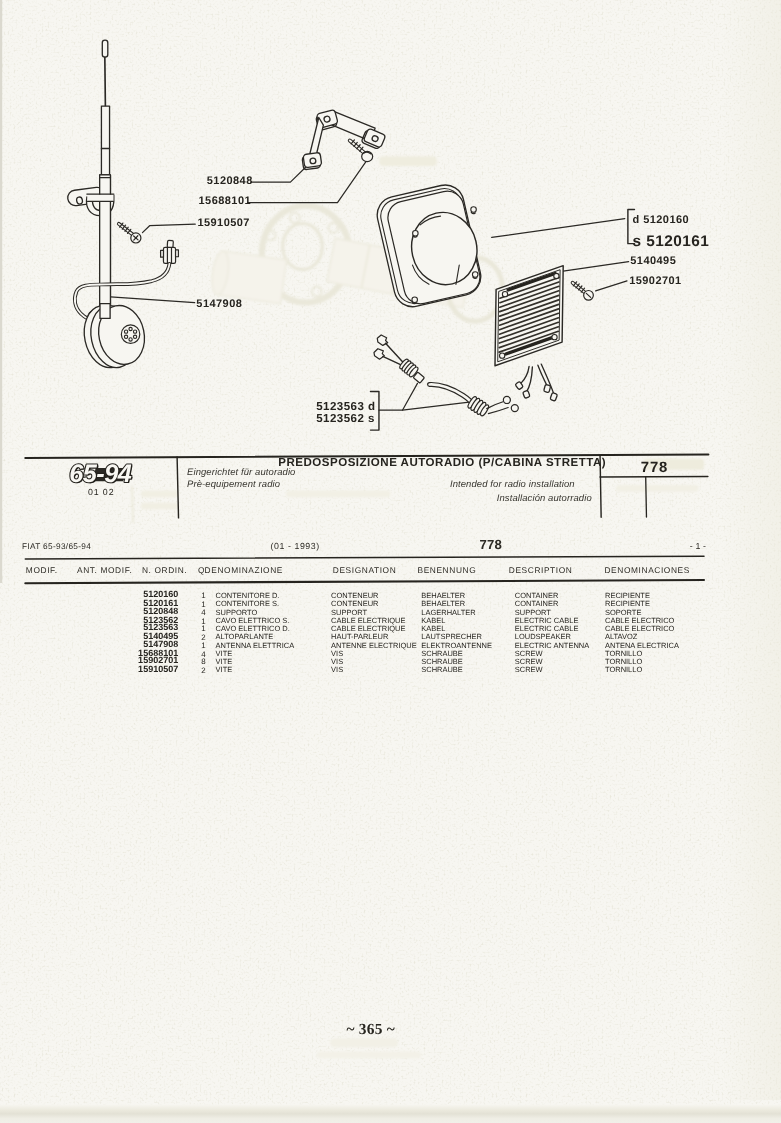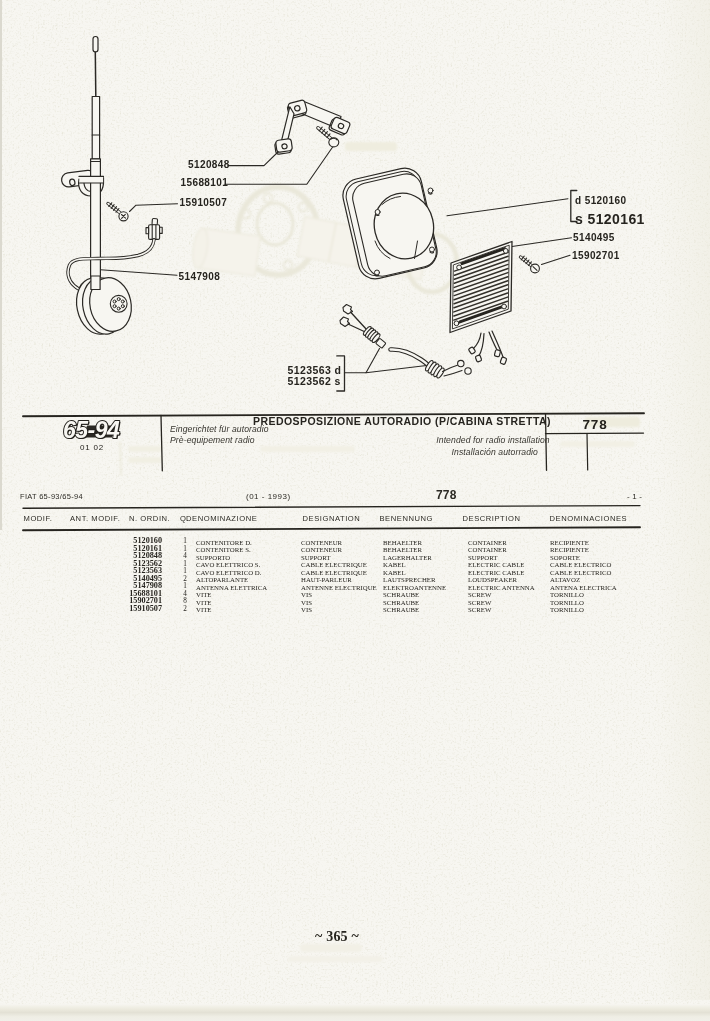--- a/index.html
+++ b/index.html
@@ -22,21 +22,21 @@
     font-size:10.5px;font-weight:bold;color:#26241f;letter-spacing:.45px;}
   .sub{position:absolute;z-index:6;font-style:italic;font-size:8.6px;color:#36342e;letter-spacing:.1px;white-space:nowrap;}
   #n778{position:absolute;left:545px;top:417px;width:100px;text-align:center;z-index:6;
     font-size:13.5px;font-weight:bold;color:#24221d;letter-spacing:.8px;}
   
   
   .fl{position:absolute;z-index:6;font-size:7px;color:#2c2a24;letter-spacing:.15px;}
   
   .ch{position:absolute;z-index:6;font-size:7.6px;color:#2c2a24;letter-spacing:.55px;}
   
-  .tcol{position:absolute;z-index:6;font-size:6.8px;color:#26241f;line-height:7.5px;letter-spacing:0;white-space:pre;font-family:Liberation Serif, serif;}
+  .tcol{position:absolute;z-index:6;font-size:6.8px;color:#26241f;line-height:7.5px;letter-spacing:0;white-space:pre;}
   .num{font-weight:bold;text-align:right;}
   #pageno{position:absolute;left:297px;top:928.5px;width:80px;text-align:center;z-index:6;
     font-family:"Liberation Serif",serif;font-size:14px;font-weight:bold;color:#27251f;letter-spacing:.2px;}
 </style>
 </head>
 <body>
 <svg id="dither" width="710" height="1021">
 <defs>
       <filter id="pnoise" x="0" y="0" width="100%" height="100%">
  <feTurbulence type="fractalNoise" baseFrequency="0.55" numOctaves="2" seed="11" result="n"></feTurbulence>
@@ -329,21 +329,21 @@
 <svg class="abs" style="left:55px;top:413px;z-index:6;" width="80" height="32" viewBox="0 0 80 32">
   <polygon points="32,12.5 60,12.5 57,24.5 29,24.5" fill="#2a2823"></polygon>
   <text x="9.2" y="26.2" font-family="Liberation Sans, sans-serif" font-size="23" font-weight="bold" font-style="italic" letter-spacing="-0.5" fill="#23211c">65-94</text>
   <text x="8" y="25" font-family="Liberation Sans, sans-serif" font-size="23" font-weight="bold" font-style="italic" letter-spacing="-0.5" fill="#f8f7f2" stroke="#23211c" stroke-width="2" paint-order="stroke" stroke-linejoin="round">65-94</text>
 </svg>
 <span class="abs" style="left:80px;top:442.5px;z-index:6;font-size:8px;font-weight:normal;color:#26241f;letter-spacing:.8px;">01 02</span>
 
 <div id="title">PREDOSPOSIZIONE AUTORADIO (P/CABINA STRETTA)</div>
 <span class="sub" style="left:170px;top:435px;">Prè-equipement radio</span>
 <span class="sub" style="left:170px;top:424px;">Eingerichtet für autoradio</span>
-<span class="sub" style="left:428px;top:435px;width:130px;text-align:center;">Intended for radio installation</span>
+<span class="sub" style="left:409px;top:435px;width:130px;text-align:left;">Intended for radio installation</span>
 <span class="sub" style="left:408px;top:446.5px;width:130px;text-align:right;">Installación autorradio</span>
 <div id="n778">778</div>
 
 <span class="fl" style="left:20px;top:491.5px;font-size:7.5px;letter-spacing:.3px;">FIAT 65-93/65-94</span>
 <span class="fl" style="left:246px;top:491.5px;font-size:8px;letter-spacing:.5px;">(01 - 1993)</span>
 <span class="fl" style="left:436px;top:488px;font-size:12px;font-weight:bold;">778</span>
 <span class="fl" style="left:627px;top:491.5px;font-size:8px;">- 1 -</span>
 
 <span class="ch" style="left:23.5px;top:513.5px;">MODIF.</span>
 <span class="ch" style="left:70px;top:513.5px;">ANT. MODIF.</span>

